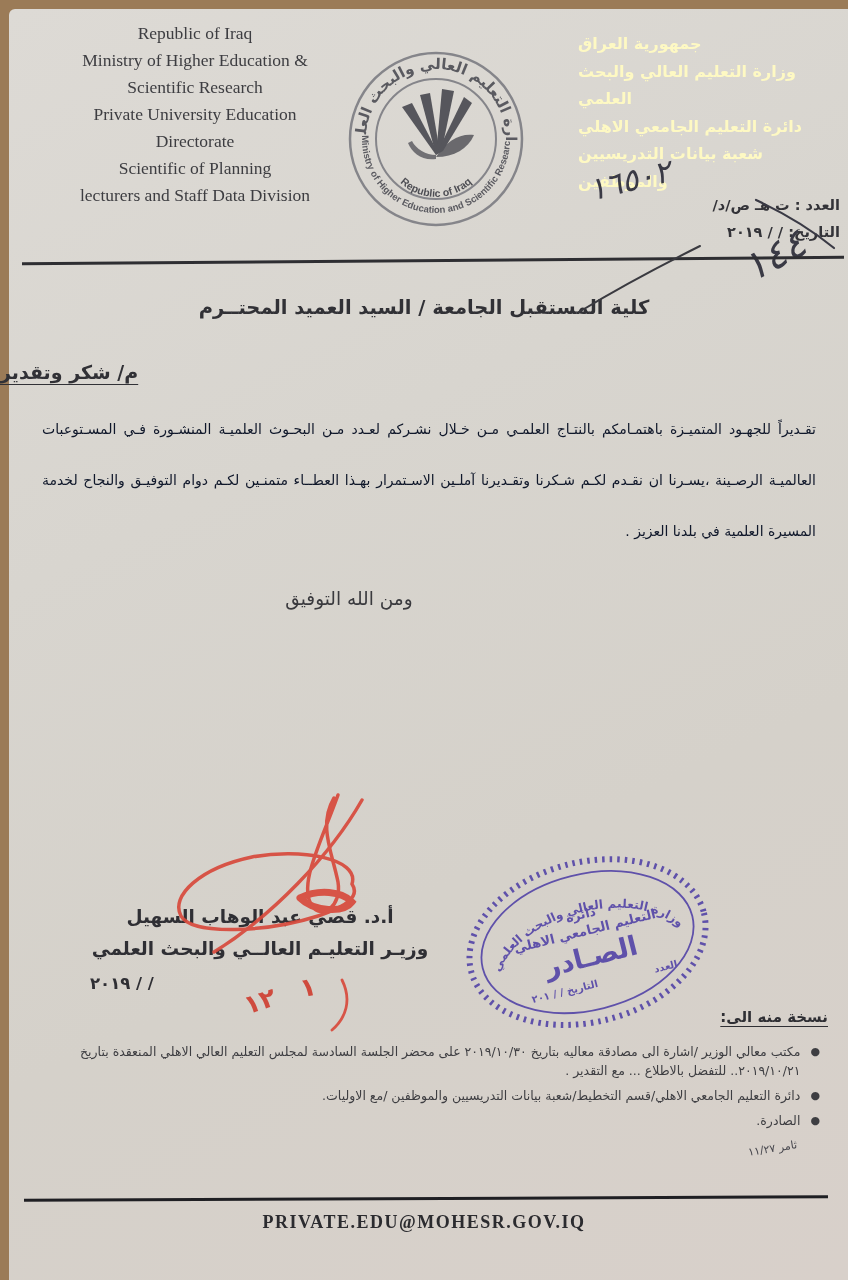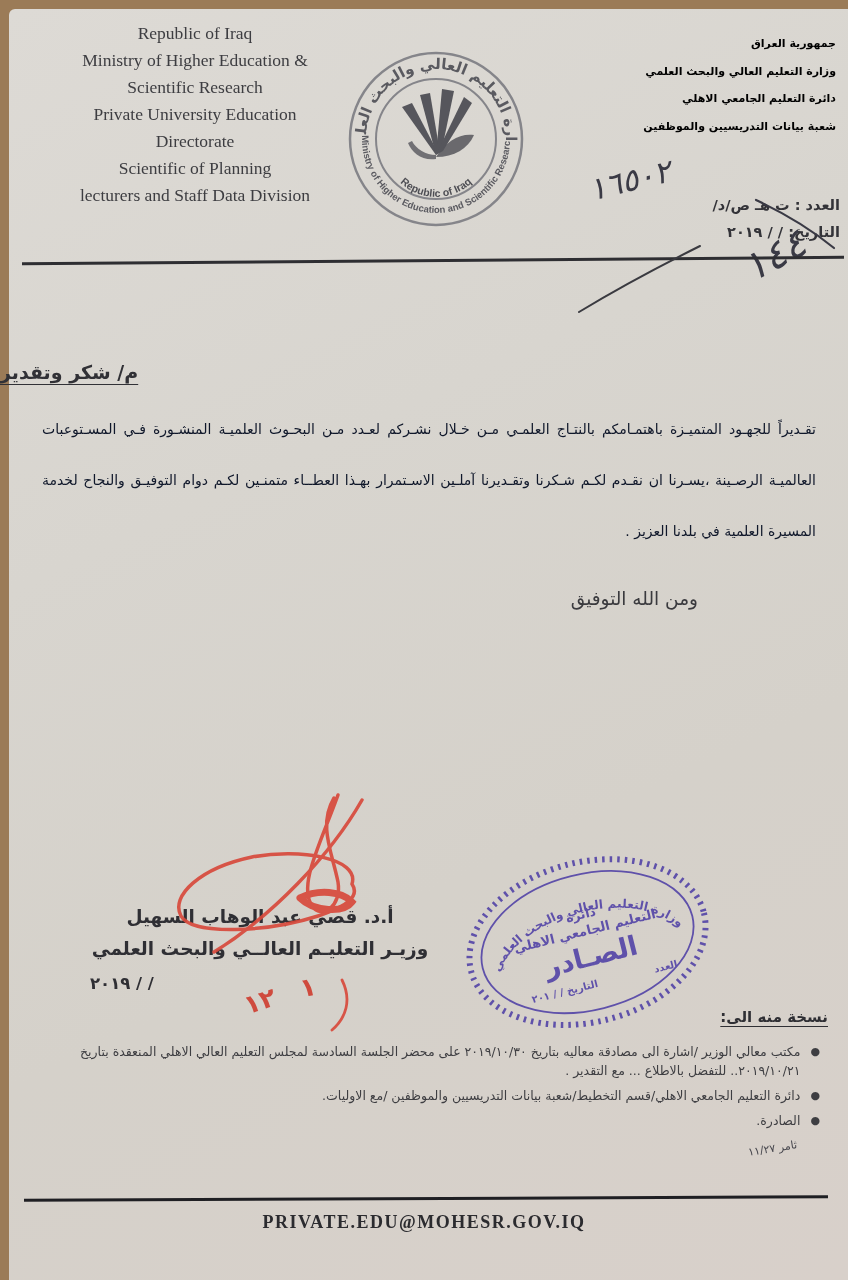--- a/index.html
+++ b/index.html
@@ -5,38 +5,38 @@
   html,body{margin:0;padding:0;}
   body{font-family:"DejaVu Sans",sans-serif;}
   #page{position:relative;width:848px;height:1280px;background:#9b7b57;overflow:hidden;}
   #paper{position:absolute;left:9px;top:9px;right:0;bottom:0;
     background:linear-gradient(155deg,#dddad5 0%,#d8d5cf 35%,#d5d1ca 65%,#d8d0ca 100%);
     border-top-left-radius:6px;}
   .abs{position:absolute;}
   
   .en-head{left:30px;top:20px;width:330px;text-align:center;
     font-family:"Liberation Serif",serif;font-size:17.5px;line-height:27px;color:#3d3d41;}
-  .ar-head{right:12px;top:30px;width:258px;text-align:right;direction:rtl;
-    font-weight:bold;font-size:11px;line-height:27.5px;color:#000000;}
+  .ar-head{right:12px;top:30px;width:258px;text-align:left;direction:rtl;
+    font-weight:bold;font-size:16px;line-height:27.5px;color:#fef9c3;}
   
   .ref{right:8px;top:192px;width:200px;direction:rtl;text-align:right;
     font-weight:bold;font-size:14.5px;line-height:27px;color:#333338;}
   .hand{color:#3a3a45;font-style:italic;}
   .hw-num{left:588px;top:162px;font-size:31px;letter-spacing:4px;transform:rotate(-14deg);}
   .hw-mark{left:742px;top:232px;font-size:40px;letter-spacing:2px;transform:rotate(-28deg);}
   .rule-top{left:22px;top:259px;width:822px;height:2.5px;background:#2e2e32;transform:rotate(-0.45deg);}
   
   .addressee{left:0;right:0;top:296px;text-align:center;direction:rtl;
     font-weight:bold;font-size:19.5px;color:#313136;}
   .subject{left:0;right:0;top:361px;text-align:left;direction:rtl;
     font-weight:bold;font-size:19px;color:#313136;}
   .subject span{text-decoration:underline;text-underline-offset:5px;}
   .body-text{right:32px;left:42px;top:404px;direction:rtl;text-align:justify;
     font-size:14px;line-height:51px;color:#0f172a;}
-  .closing{left:0;right:150px;top:588px;direction:rtl;
+  .closing{left:0;right:150px;top:588px;text-align:center;direction:rtl;
     font-size:18.5px;color:#3a3a3e;}
   
   .sig-name{left:90px;top:906px;width:340px;text-align:center;direction:rtl;
     font-weight:bold;font-size:18.5px;color:#2f2f34;}
   .sig-title{left:90px;top:938px;width:340px;text-align:center;direction:rtl;
     font-weight:bold;font-size:18.5px;color:#2f2f34;}
   .sig-date{left:90px;top:974px;width:340px;text-align:left;direction:rtl;
     font-weight:bold;font-size:16.5px;color:#2f2f34;}
   .red-ink{color:#cf4a3d;font-size:26px;font-weight:bold;}
   .rd1{left:300px;top:972px;transform:rotate(-12deg);}
@@ -110,20 +110,21 @@
 
   <div class="abs ref">
     <div>العدد :  ت هـ ص/د/</div>
     <div>التاريخ:  /  / ٢٠١٩</div>
   </div>
   <div class="abs hand hw-num">١٦٥٠٢</div>
   <div class="abs hand hw-mark">١٤٤</div>
 
   <div class="abs rule-top"></div>
 
+  <div class="abs addressee">كلية المستقبل الجامعة / السيد العميد المحتــرم</div>
   <div class="abs subject">
     <span>م/ شكر وتقدير</span>
   </div>
   <div class="abs body-text">تقـديراً للجهـود المتميـزة باهتمـامكم بالنتـاج العلمـي مـن خـلال نشـركم لعـدد مـن البحـوث العلميـة المنشـورة فـي المسـتوعبات العالميـة الرصـينة ،يسـرنا ان نقـدم لكـم شـكرنا وتقـديرنا آملـين الاسـتمرار بهـذا العطــاء متمنـين لكـم دوام التوفيـق والنجاح لخدمة المسيرة العلمية في بلدنا العزيز .</div>
   <div class="abs closing">ومن الله التوفيق</div>
 
   <div class="abs sig-name">أ.د. قصي عبد الوهاب السهيل</div>
   <div class="abs sig-title">وزيـر التعليـم العالــي والبحث العلمي</div>
   <div class="abs sig-date">/  / ٢٠١٩</div>
   <div class="abs red-ink rd1">١</div>

